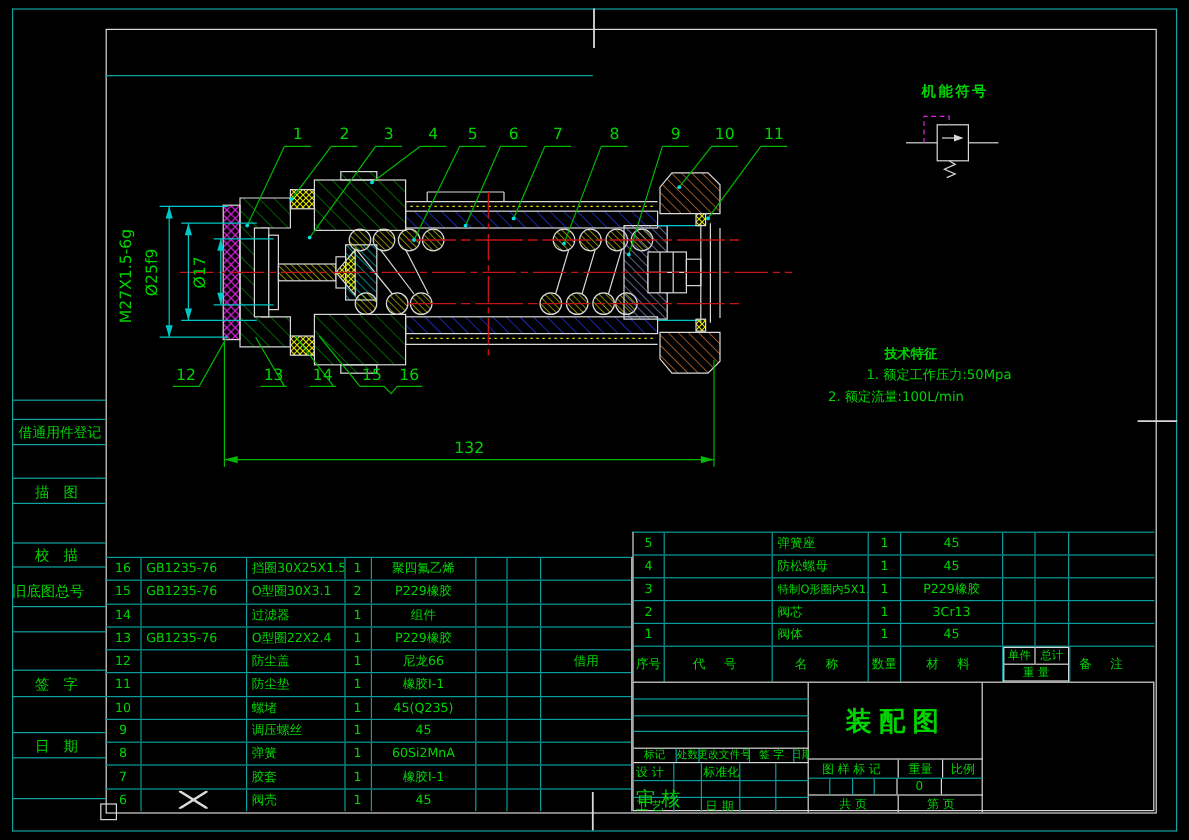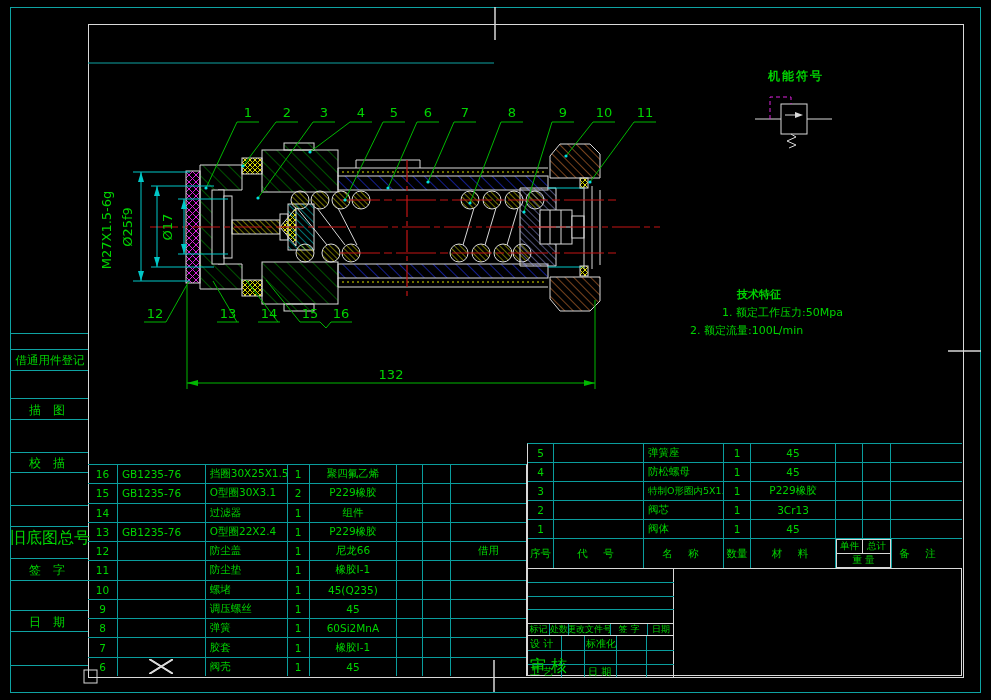--- a/index.html
+++ b/index.html
@@ -49,21 +49,21 @@
   <div class="hl" style="top:526px"></div>
   <div class="hl" style="top:558px"></div>
   <div class="hl" style="top:580px"></div>
   <div class="hl" style="top:610px"></div>
   <div class="hl" style="top:631px"></div>
   <div class="hl" style="top:665px"></div>
 
   <span class="t" style="left:12px;top:353px;width:76px;text-align:center;font-size:11.5px">借通用件登记</span>
   <span class="t" style="left:10px;top:402px;width:78px;text-align:center;font-size:12px;letter-spacing:4px">描 图</span>
   <span class="t" style="left:10px;top:455px;width:78px;text-align:center;font-size:12px;letter-spacing:4px">校 描</span>
-  <span class="t" style="left:10px;top:528px;width:78px;text-align:center;font-size:16px">旧底图总号</span>
+  <span class="t" style="left:10px;top:485px;width:78px;text-align:left;font-size:12px">旧底图总号</span>
   <span class="t" style="left:10px;top:562px;width:78px;text-align:center;font-size:12px;letter-spacing:4px">签 字</span>
   <span class="t" style="left:10px;top:614px;width:78px;text-align:center;font-size:12px;letter-spacing:4px">日 期</span>
 
   <div class="tbl" style="left:88px;top:464px;width:439px;height:212px;border-top:1px solid #0a9d9d;border-right:1px solid #d9d9d9;display:flex;flex-direction:column">
     <div class="row" style="flex:1">
       <div class="c w30">16</div>
       <div class="c w88 al">GB1235-76</div>
       <div class="c w82 al">挡圈30X25X1.5</div>
       <div class="c w22">1</div>
       <div class="c w88">聚四氟乙烯</div>
@@ -244,21 +244,21 @@
     </div>
   </div>
 
   <div class="tbl" style="left:527px;top:568px;width:435px;height:108px;border:1px solid #d9d9d9">
 
     <div class="abs" style="left:0;top:0;width:146px;height:108px;border-right:1px solid #d9d9d9;box-sizing:border-box">
       <div class="abs" style="left:0;top:13px;width:146px;border-top:1px solid #0a9d9d"></div>
       <div class="abs" style="left:0;top:27px;width:146px;border-top:1px solid #0a9d9d"></div>
       <div class="abs" style="left:0;top:40px;width:146px;border-top:1px solid #0a9d9d"></div>
       <div class="abs" style="left:0;top:54px;width:146px;height:13px;border-top:1px solid #d9d9d9;border-bottom:1px solid #d9d9d9;display:flex;box-sizing:border-box">
-        <div class="lbl" style="width:22px;font-size:9px;border-right:1px solid #0a9d9d">标记</div>
+        <div class="lbl" style="width:36px;font-size:9px;border-right:1px solid #0a9d9d">标记</div>
         <div class="lbl" style="width:19px;font-size:9px;border-right:1px solid #0a9d9d">处数</div>
         <div class="lbl" style="width:42px;font-size:9px;border-right:1px solid #0a9d9d">更改文件号</div>
         <div class="lbl" style="width:37px;font-size:9px;border-right:1px solid #0a9d9d">签 字</div>
         <div class="lbl" style="flex:1;font-size:9px">日期</div>
       </div>
 
       <div class="abs" style="left:0;top:67px;width:146px;height:41px">
         <div class="abs" style="left:33px;top:0;height:41px;border-left:1px solid #0a9d9d"></div>
         <div class="abs" style="left:56px;top:0;height:41px;border-left:1px solid #0a9d9d"></div>
         <div class="abs" style="left:88px;top:0;height:41px;border-left:1px solid #0a9d9d"></div>
@@ -266,20 +266,40 @@
         <div class="abs" style="left:0;top:14px;width:146px;border-top:1px solid #0a9d9d"></div>
         <div class="abs" style="left:0;top:28px;width:146px;border-top:1px solid #0a9d9d"></div>
         <span class="t" style="left:2px;top:1px;font-size:10px">设 计</span>
         <span class="t" style="left:58px;top:1px;font-size:10px">标准化</span>
         <span class="t" style="left:2px;top:20px;font-size:16px">审 核</span>
         <span class="t" style="left:2px;top:29px;font-size:10px">工 艺</span>
         <span class="t" style="left:60px;top:29px;font-size:10px">日 期</span>
       </div>
     </div>
 
+    <div class="abs" style="left:146px;top:0;width:145px;height:108px;border-right:1px solid #d9d9d9;box-sizing:border-box">
+      <div class="lbl" style="position:absolute;left:0;top:0;width:145px;height:64px;border-bottom:1px solid #d9d9d9;font-size:22px;font-weight:bold;letter-spacing:6px">装配图</div>
+      <div class="abs" style="left:0;top:64px;width:145px;height:16px;display:flex;border-bottom:1px solid #0a9d9d;box-sizing:border-box">
+        <div class="lbl" style="width:75px;font-size:10px;letter-spacing:3px;border-right:1px solid #d9d9d9">图样标记</div>
+        <div class="lbl" style="width:37px;font-size:10px;border-right:1px solid #d9d9d9">重量</div>
+        <div class="lbl" style="flex:1;font-size:10px">比例</div>
+      </div>
+      <div class="abs" style="left:0;top:80px;width:145px;height:14px;display:flex;border-bottom:1px solid #d9d9d9;box-sizing:border-box">
+        <div class="lbl" style="width:18px;border-right:1px solid #0a9d9d"></div>
+        <div class="lbl" style="width:19px;border-right:1px solid #0a9d9d"></div>
+        <div class="lbl" style="width:18px;border-right:1px solid #0a9d9d"></div>
+        <div class="lbl" style="width:19px;border-right:1px solid #d9d9d9"></div>
+        <div class="lbl" style="width:37px;font-size:10px;border-right:1px solid #d9d9d9">0</div>
+        <div class="lbl" style="flex:1"></div>
+      </div>
+      <div class="abs" style="left:0;top:94px;width:145px;height:14px;display:flex">
+        <div class="lbl" style="width:75px;font-size:10px;border-right:1px solid #d9d9d9">共  页</div>
+        <div class="lbl" style="flex:1;font-size:10px">第  页</div>
+      </div>
+    </div>
 
   </div>
 
   <svg class="abs" style="left:0;top:0" width="991" height="700" viewBox="0 0 991 700">
     <defs>
       <pattern id="hG" width="9" height="9" patternUnits="userSpaceOnUse" patternTransform="rotate(45)">
           <line x1="0" y1="0" x2="9" y2="0" stroke="#00a000" stroke-width="1"></line>
         </pattern>
       <pattern id="hB" width="8" height="8" patternUnits="userSpaceOnUse" patternTransform="rotate(45)">
           <line x1="0" y1="0" x2="8" y2="0" stroke="#2233ee" stroke-width="1.2"></line>

